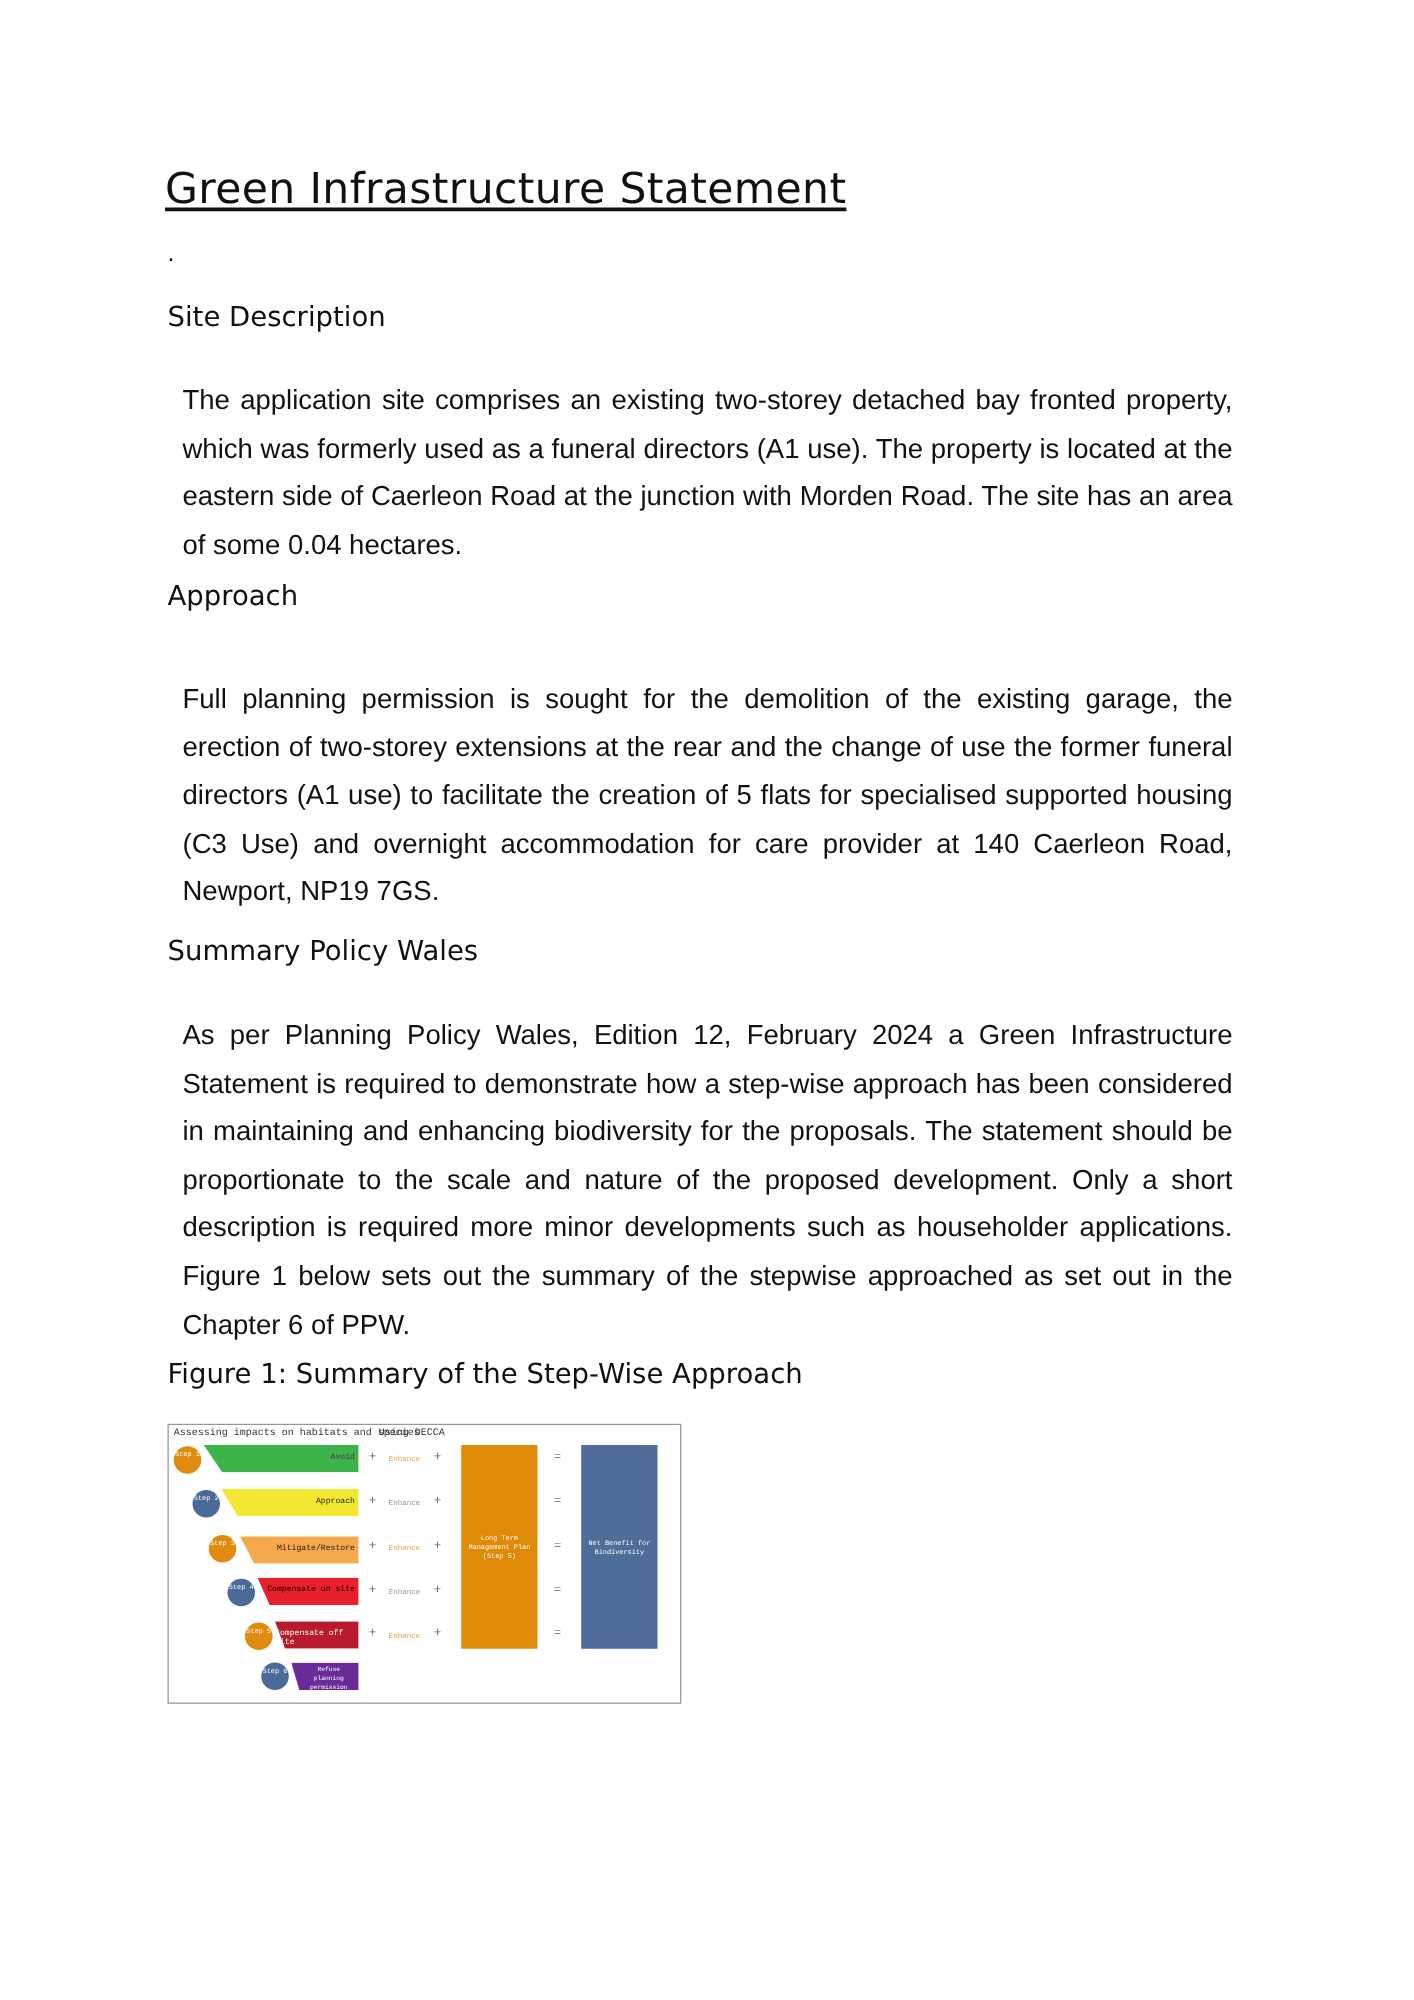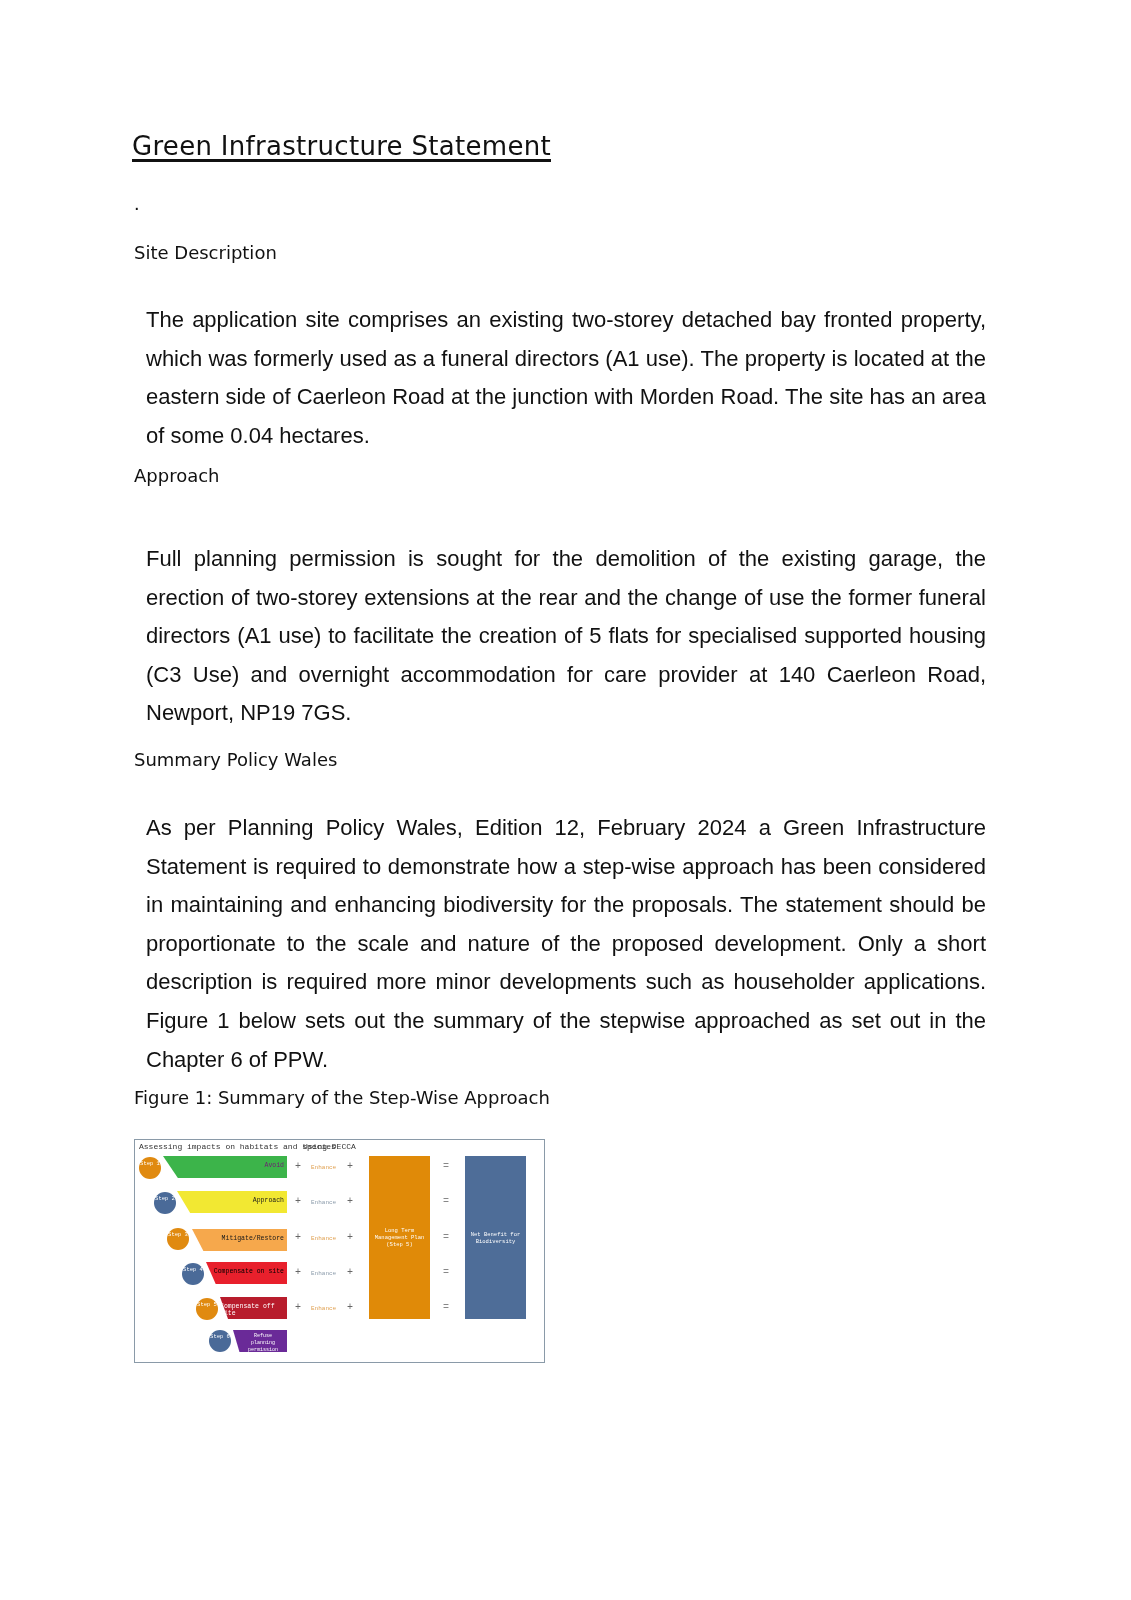--- a/index.html
+++ b/index.html
@@ -1,19 +1,19 @@
 <!DOCTYPE html>
 <html><head>
 <meta charset="utf-8">
 <style>
   html, body { margin: 0; padding: 0; background: #ffffff; }
   body { width: 1131px; height: 1600px; position: relative; overflow: hidden; font-family: "Liberation Sans", sans-serif; color: #111; }
-  .title { position: absolute; left: 132px; top: 131px; font-size: 26px; font-family: "DejaVu Sans", sans-serif; font-weight: normal; letter-spacing: 0.3px; margin: 0; text-decoration: underline; text-decoration-thickness: 3px; text-underline-offset: 4px; color: #111; }
+  .title { position: absolute; left: 132px; top: 131px; font-size: 34px; font-family: "DejaVu Sans", sans-serif; font-weight: normal; letter-spacing: 0.3px; margin: 0; text-decoration: underline; text-decoration-thickness: 3px; text-underline-offset: 4px; color: #111; }
   .dot { position: absolute; left: 134px; top: 192px; font-size: 20px; }
-  .heading { position: absolute; left: 134px; font-size: 18px; font-family: "DejaVu Sans", sans-serif; color: #111; margin: 0; font-weight: normal; }
+  .heading { position: absolute; left: 134px; font-size: 22px; font-family: "DejaVu Sans", sans-serif; color: #111; margin: 0; font-weight: normal; }
   .para { position: absolute; left: 134px; width: 840px; font-size: 22px; line-height: 38.6px; text-align: justify; margin: 12px; color: #111; font-family: "Liberation Sans", sans-serif; }
   .figure { position: absolute; left: 134px; top: 1139px; width: 411px; height: 224px; border: 1.5px solid #8a9aa8; box-sizing: border-box; background: #fff; font-family: Liberation Mono, monospace; }
   .fig-hdr { position: absolute; top: 2px; font-size: 8px; color: #333; }
   .band { position: absolute; height: 22px; clip-path: polygon(0 0, 100% 0, 100% 100%, 12% 100%); }
   .band span { position: absolute; right: 3px; top: 6px; font-size: 6.5px; }
   .step { position: absolute; width: 22px; height: 22px; border-radius: 50%; color: #fff; font-size: 5.5px; text-align: center; line-height: 8px; padding-top: 3px; box-sizing: border-box; }
   .plus { position: absolute; font-size: 10px; color: #666; }
   .enh { position: absolute; font-size: 6px; }
   .eq { position: absolute; font-size: 10px; color: #888; }
   .col { position: absolute; top: 16px; height: 163px; width: 61px; color: #fff; font-size: 5.5px; text-align: center; display: flex; align-items: center; justify-content: center; line-height: 7px; }

